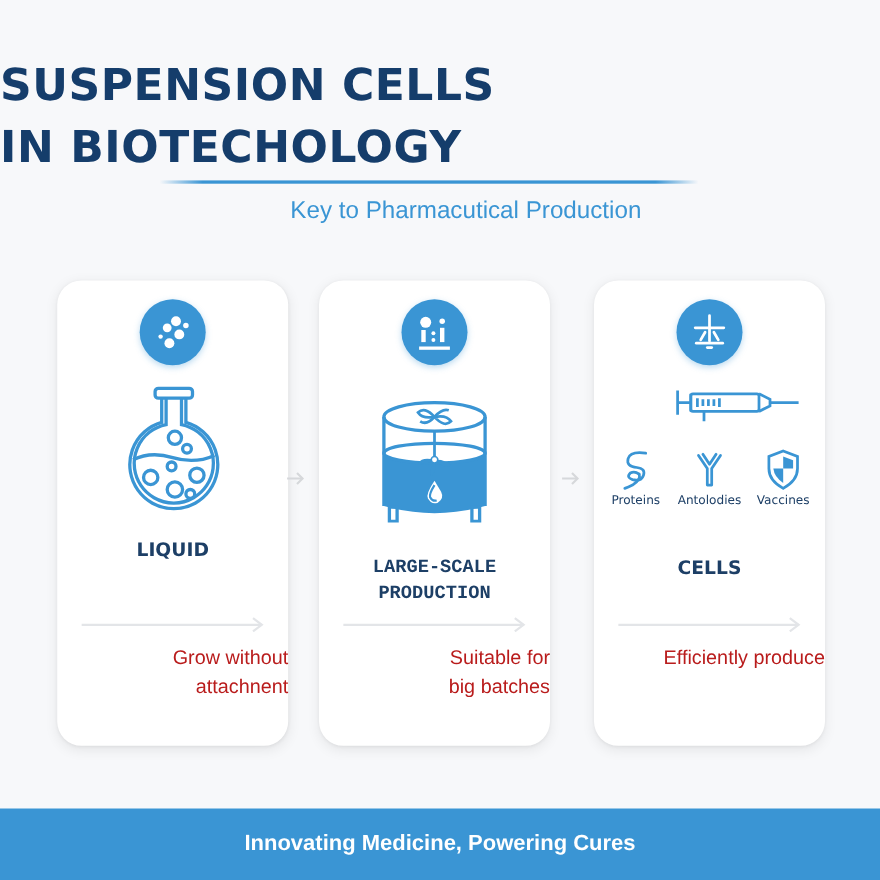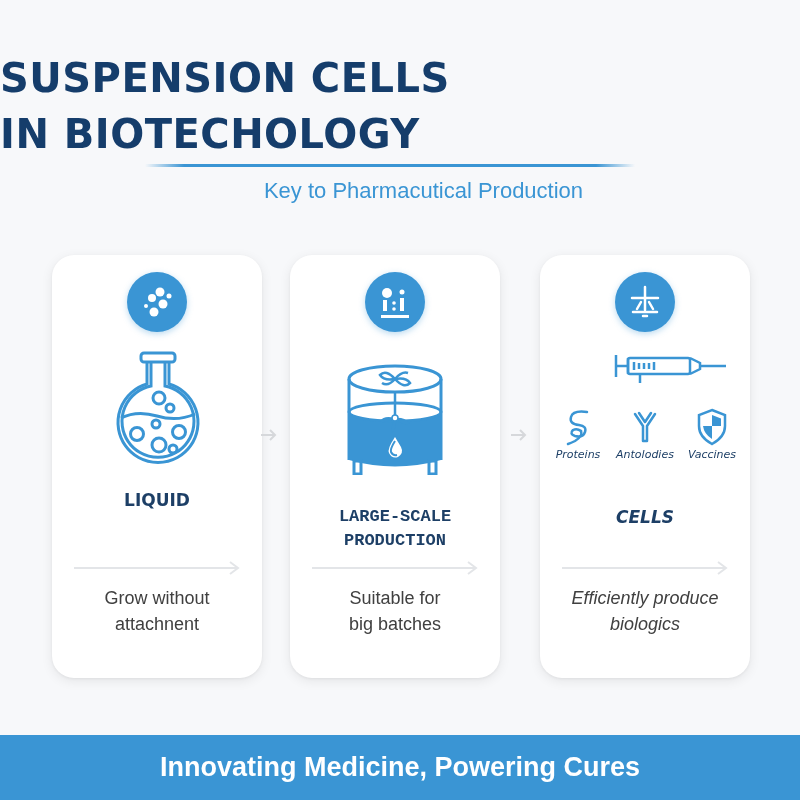--- a/index.html
+++ b/index.html
@@ -31,21 +31,21 @@
       padding-left: 47px;
     }
     .card {
       position: absolute; top: 255px; width: 210px; height: 423px;
       background: #ffffff;
       border-radius: 22px;
       box-shadow: 0 3px 12px rgba(0,0,0,0.08), 0 1px 3px rgba(0,0,0,0.05);
     }
     .card.c1 { left: 52px; padding-left: 30px; }
     .card.c2 { left: 290px; }
-    .card.c3 { left: 540px; font-style: italic; }
+    .card.c3 { left: 540px; }
     .badge {
       position: absolute; top: 17px; left: 75px; width: 60px; height: 60px;
       border-radius: 50%;
       background: #3a95d4;
       box-shadow: 0 2px 6px rgba(58,149,212,0.35);
     }
     .badge svg { width: 60px; height: 60px; display: block; }
     .illus { position: absolute; left: 0; width: 210px; }
     .illus svg { display: block; margin: 0 auto; }
     .card-title {
@@ -54,22 +54,22 @@
       font-weight: bold; font-size: 17px; line-height: 24px;
       color: #1d3f66;
     }
     .c1 .card-title { top: 233px; }
     .c2 .card-title { top: 250px; font-family: Liberation Mono, monospace; }
     .c3 .card-title { top: 250px; }
     .card-arrow {
       position: absolute; top: 306px; left: 22px; width: 168px; height: 14px;
     }
     .card-desc {
-      position: absolute; top: 330px; left: 0; width: 210px; text-align: center;
-      font-size: 18px; line-height: 26px; color: #404040;
+      position: absolute; top: 330px; left: 0; width: 210px; text-align: right;
+      font-size: 18px; line-height: 26px; color: #b91c1c;
     }
     .sub-icons {
       position: absolute; top: 153px; left: 0; width: 210px; height: 70px;
       display: flex; justify-content: space-between; padding: 0 6px;
     }
     .sub-item { width: 64px; text-align: center; }
     .sub-item svg { display: block; margin: 0 auto; }
     .sub-label {
       display: block; font-size: 11px; color: #1d3f66; margin-top: 2px;
       font-family: "DejaVu Sans", "Liberation Sans", sans-serif;
@@ -78,21 +78,21 @@
       position: absolute; top: 428px; width: 20px; height: 14px;
     }
     .between-arrow.a1 { left: 259px; }
     .between-arrow.a2 { left: 509px; }
     .footer {
       position: absolute; left: 0; top: 735px; width: 800px; height: 65px;
       background: #3a95d4;
       text-align: center;
       color: #ffffff;
       font-weight: bold;
-      font-size: 27px;
+      font-size: 20px;
       line-height: 65px;
     }
   </style>
 </head>
 <body>
 
 <div class="title">
   <div>SUSPENSION CELLS</div>
   <div>IN BIOTECHOLOGY</div>
 </div>
@@ -253,19 +253,18 @@
   </div>
   <div class="card-title">
     <div>CELLS</div>
   </div>
   <svg class="card-arrow" viewBox="0 0 168 14">
     <line x1="0" y1="7" x2="164" y2="7" stroke="#e3e5e8" stroke-width="2"></line>
     <polyline points="156,1 164,7 156,13" fill="none" stroke="#e3e5e8" stroke-width="2"></polyline>
   </svg>
   <div class="card-desc">
     <div>Efficiently produce</div>
-    <div>biologics</div>
   </div>
 </div>
 
 <div class="footer">
   <span>Innovating Medicine, Powering Cures</span>
 </div>
 
 </body></html>

